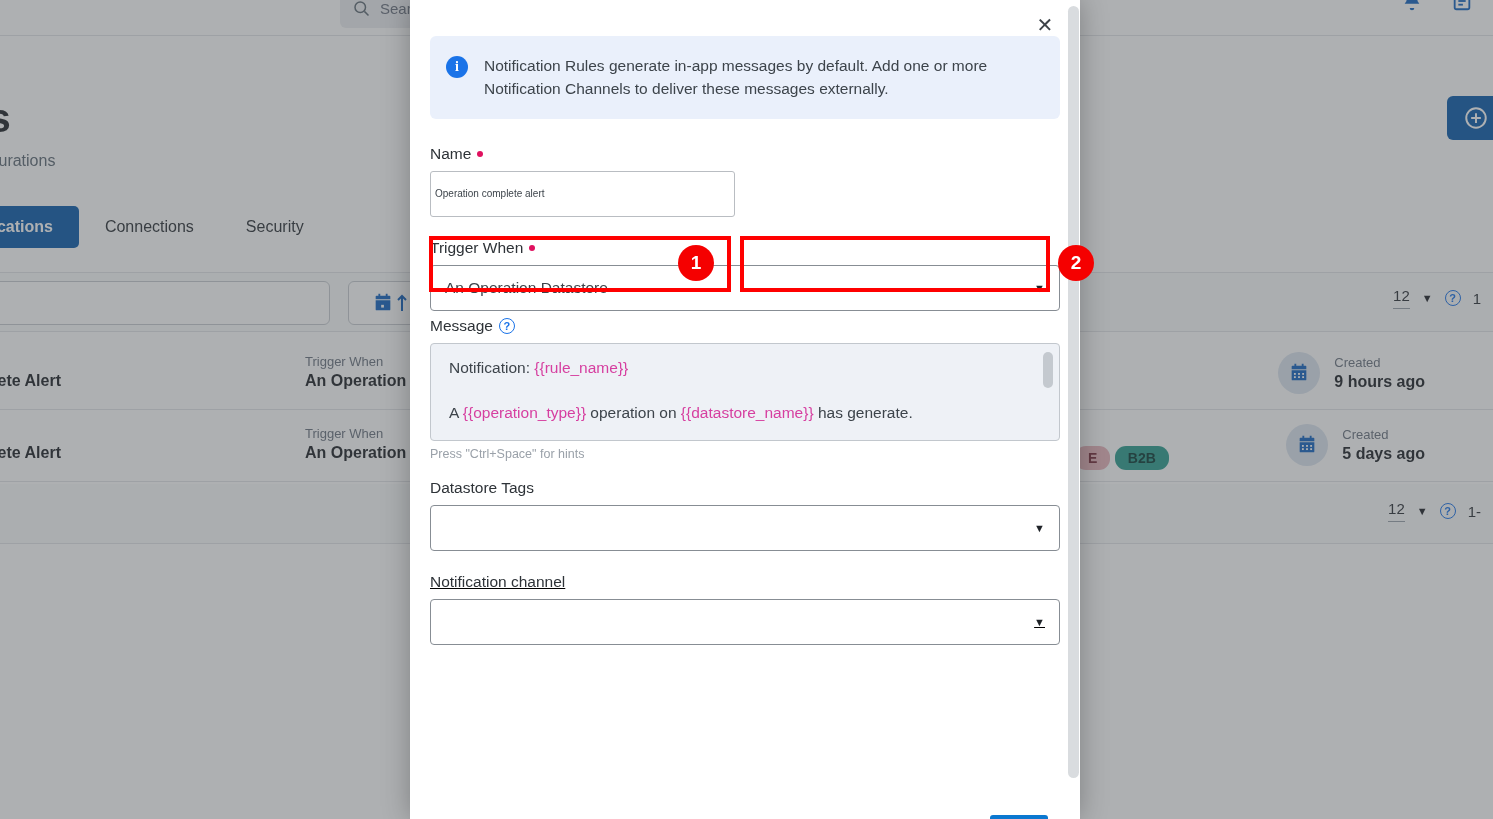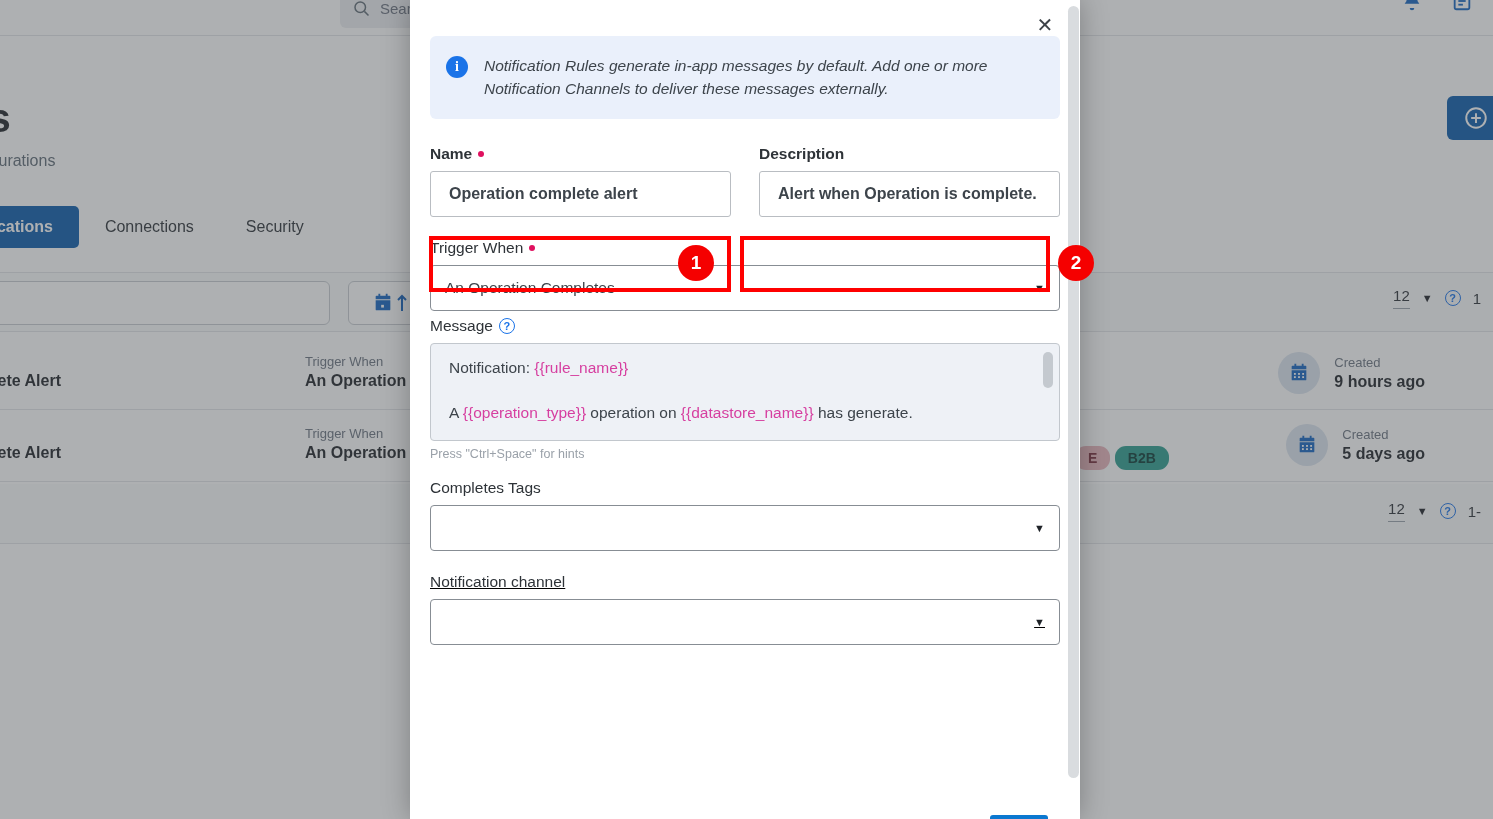--- a/index.html
+++ b/index.html
@@ -132,41 +132,41 @@
     padding: 18px 18px 18px 16px;
     display: flex; gap: 16px; align-items: flex-start;
   }
   .info-icon {
     flex: none; width: 22px; height: 22px; border-radius: 50%;
     background: #1a73e8; color: #fff;
     display: flex; align-items: center; justify-content: center;
     font-size: 14px; font-weight: 700; font-family: "Liberation Serif", serif;
     margin-top: 2px;
   }
-  .info-text { font-size: 15.5px; line-height: 1.5; color: #3d444b; font-style: italic; }
+  .info-text { font-size: 15.5px; line-height: 1.5; color: #3d444b; }
 
   .field-label {
     font-size: 15.5px; color: #2e3338; margin-bottom: 8px;
     display: flex; align-items: center; gap: 6px;
   }
   .req-dot { width: 6px; height: 6px; border-radius: 50%; background: #e0115f; display:inline-block; }
   .help-q {
     width: 16px; height: 16px; border-radius: 50%;
     border: 1.6px solid #1a73e8; color: #1a73e8;
     font-size: 11px; font-weight: 700;
     display: inline-flex; align-items: center; justify-content: center;
   }
 
-  .row2 { display: flex; gap: 8px; margin-top: 26px; font-weight: bold; }
+  .row2 { display: flex; gap: 8px; margin-top: 26px; }
   .col { width: 50%; }
 
   .inp {
     width: 100%; height: 46px;
     border: 1px solid #b9bdc2; border-radius: 3px; background: #fff;
-    padding: 0 18px; font-size: 16px; color: #3d444b;
+    padding: 0 4px; font-size: 10px; color: #3d444b;
     font-family: "Liberation Sans", sans-serif;
     display: flex; align-items: center;
   }
   .sel {
     width: 100%; height: 46px;
     border: 1px solid #878d94; border-radius: 4px; background: #fff;
     padding: 0 14px; font-size: 15.5px; color: #3d444b;
     display: flex; align-items: center; justify-content: space-between;
   }
   .caret { font-size: 11px; color: #1f2328; }
@@ -363,35 +363,29 @@
     </div>
 
     <div class="row2">
       <div class="col" style="padding-right:10px;">
         <div class="field-label">
           <span>Name</span>
           <span class="req-dot"></span>
         </div>
         <div class="inp">Operation complete alert</div>
       </div>
-      <div class="col" style="padding-left:10px;">
-        <div class="field-label">
-          <span>Description</span>
-        </div>
-        <div class="inp">Alert when Operation is complete.</div>
-      </div>
     </div>
 
     <div style="margin-top:22px;">
       <div class="field-label">
         <span>Trigger When</span>
         <span class="req-dot"></span>
       </div>
       <div class="sel">
-        <span>An Operation Completes</span>
+        <span>An Operation Datastore</span>
         <span class="caret">▼</span>
       </div>
     </div>
 
     <div style="margin-top:6px;">
       <div class="field-label">
         <span>Message</span>
         <span class="help-q">?</span>
       </div>
       <div class="msg-box">
@@ -401,21 +395,21 @@
         <div class="msg-line">
           <span>A </span><span class="var">{{operation_type}}</span><span> operation on </span><span class="var">{{datastore_name}}</span><span> has generate.</span>
         </div>
         <div class="msg-thumb"></div>
       </div>
       <div class="hint">Press "Ctrl+Space" for hints</div>
     </div>
 
     <div style="margin-top:18px;">
       <div class="field-label">
-        <span>Completes Tags</span>
+        <span>Datastore Tags</span>
       </div>
       <div class="sel">
         <span></span>
         <span class="caret">▼</span>
       </div>
     </div>
 
     <div style="margin-top:22px;text-decoration:underline;">
       <div class="field-label">
         <span>Notification channel</span>

